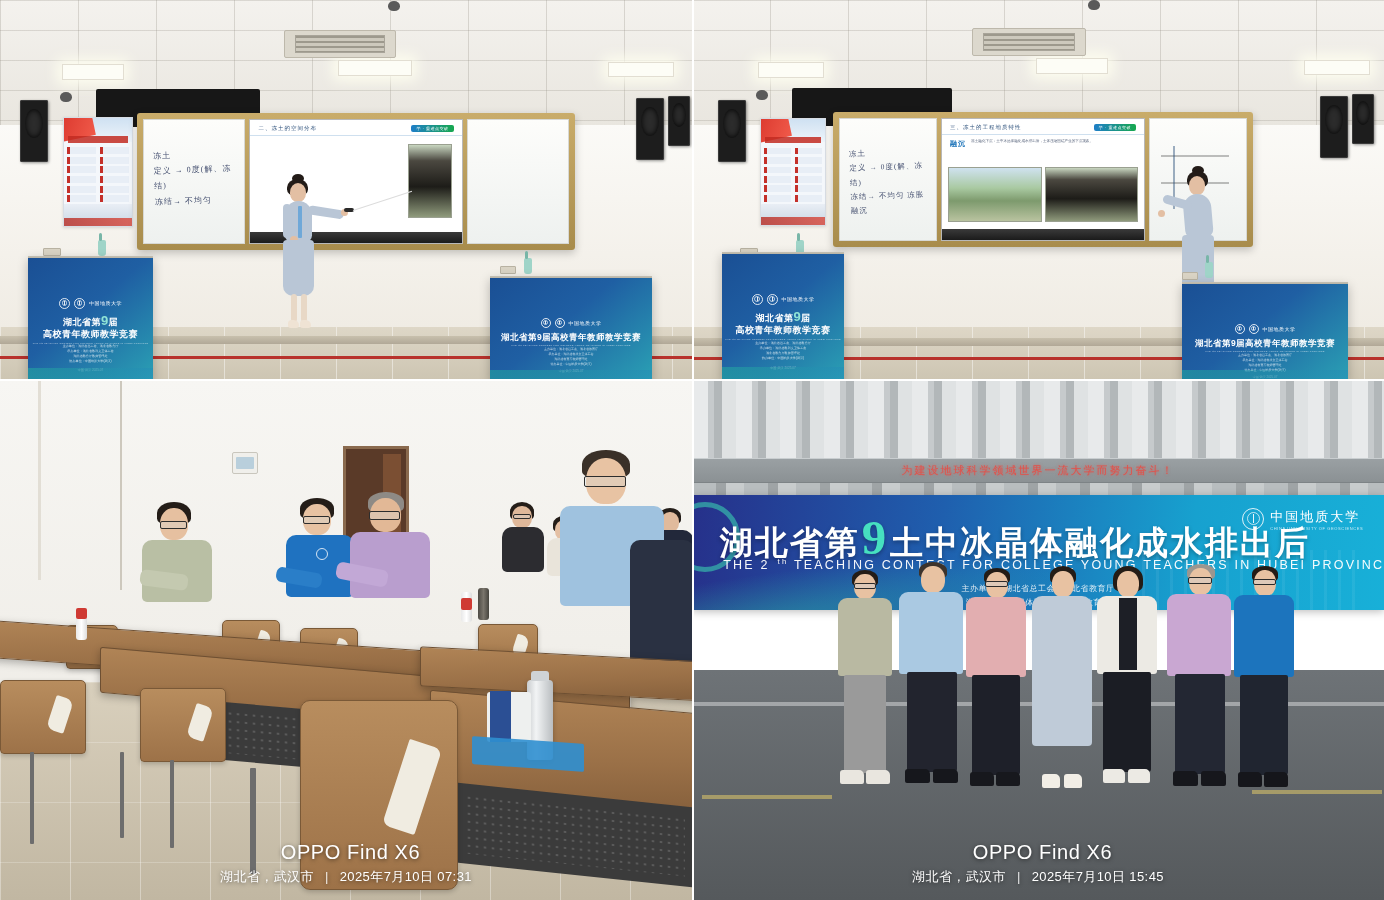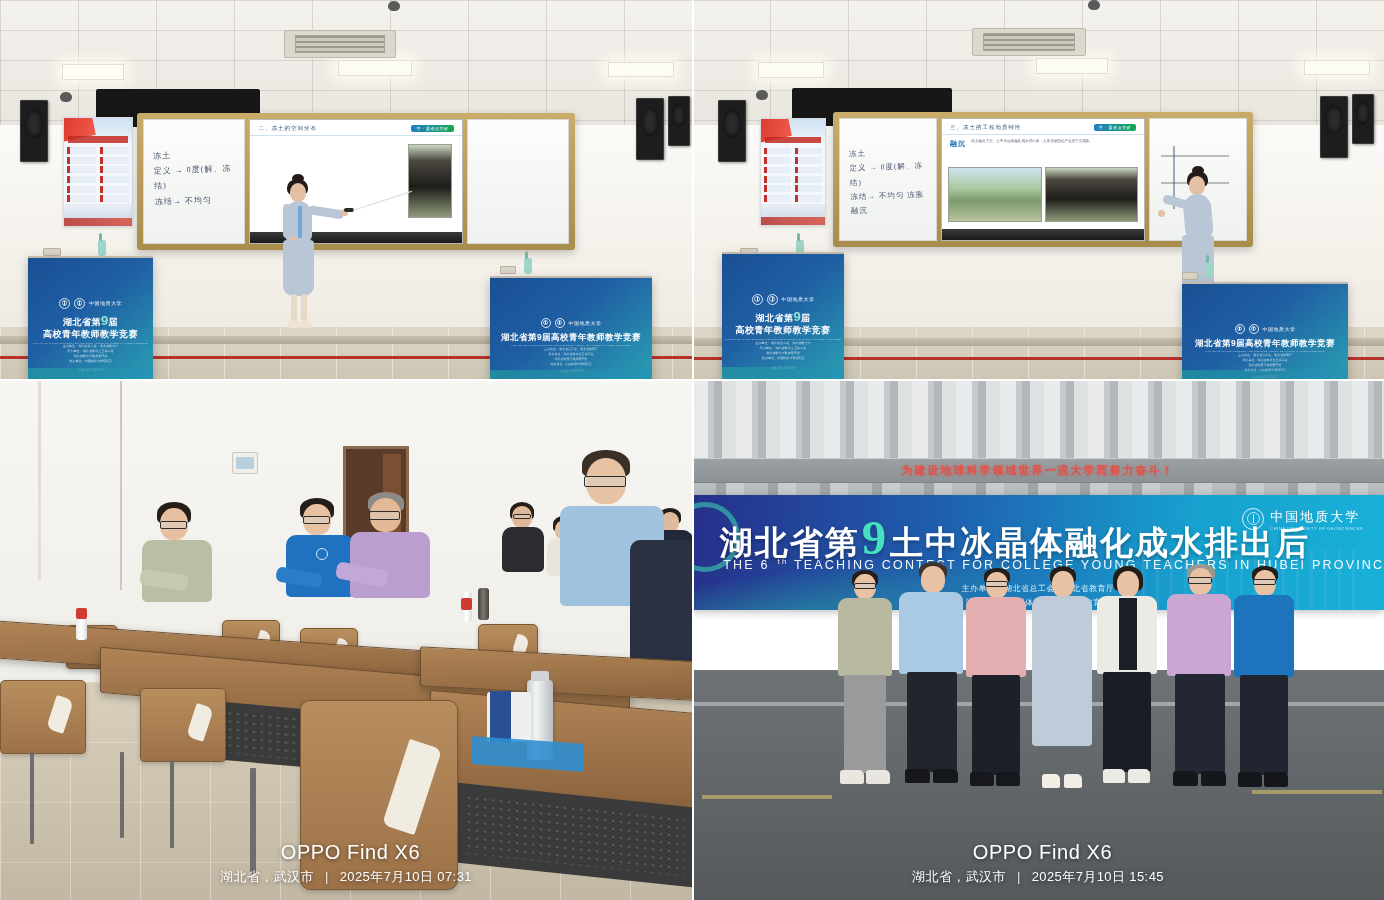--- a/index.html
+++ b/index.html
@@ -278,21 +278,20 @@
   }
   .bld-band {
     position:absolute; left:0; right:0; top:50%; height:16%;
     background: linear-gradient(#9aa0a3,#8b9194);
     border-top:1px solid #c9ced0; border-bottom:1px solid #7d8386;
     display:flex; align-items:center; justify-content:center;
   }
   .led-text {
     color:#e2514a; letter-spacing:2px; white-space:nowrap;
     text-shadow:0 0 3px rgba(226,81,74,.7);
-    font-weight:bold;
   }
   .bld-lower {
     position:absolute; left:0; right:0; top:66%; bottom:0;
     background: repeating-linear-gradient(to right,
       #b8bdbf 0 24px, #9fa4a6 24px 34px, #c8cccd 34px 52px);
   }
   .banner {
     position:absolute; left:0; right:0;
     background: linear-gradient(95deg,#26308a 0%,#1f5fae 36%,#17a1cf 72%,#18b0d8 100%);
     overflow:hidden;
@@ -756,21 +755,21 @@
       <div class="banner-swoosh"></div>
       <div class="banner-ring"></div>
       <div class="banner-city"></div>
 
       <div class="banner-cn" style="font-size:33px;">
         <span>湖北省第</span>
           <span class="nine">9</span>
           <span>土中冰晶体融化成水排出后</span>
       </div>
       <div class="banner-en" style="font-size:12.5px;">
-        <span>THE 6</span><sup>th</sup><span> TEACHING CONTEST FOR COLLEGE YOUNG TEACHERS IN HUBEI PROVINCE</span>
+        <span>THE 2</span><sup>th</sup><span> TEACHING CONTEST FOR COLLEGE YOUNG TEACHERS IN HUBEI PROVINCE</span>
       </div>
       <div class="banner-logo">
         <span class="seal" style="width:22px;height:22px;"></span>
         <span>
           <span class="uni-cn" style="font-size:13px;">中国地质大学</span>
           <span class="uni-en">CHINA UNIVERSITY OF GEOSCIENCES</span>
         </span>
       </div>
       <div class="banner-orgs" style="font-size:8px;">
         <div>主办单位：湖北省总工会、湖北省教育厅</div>

